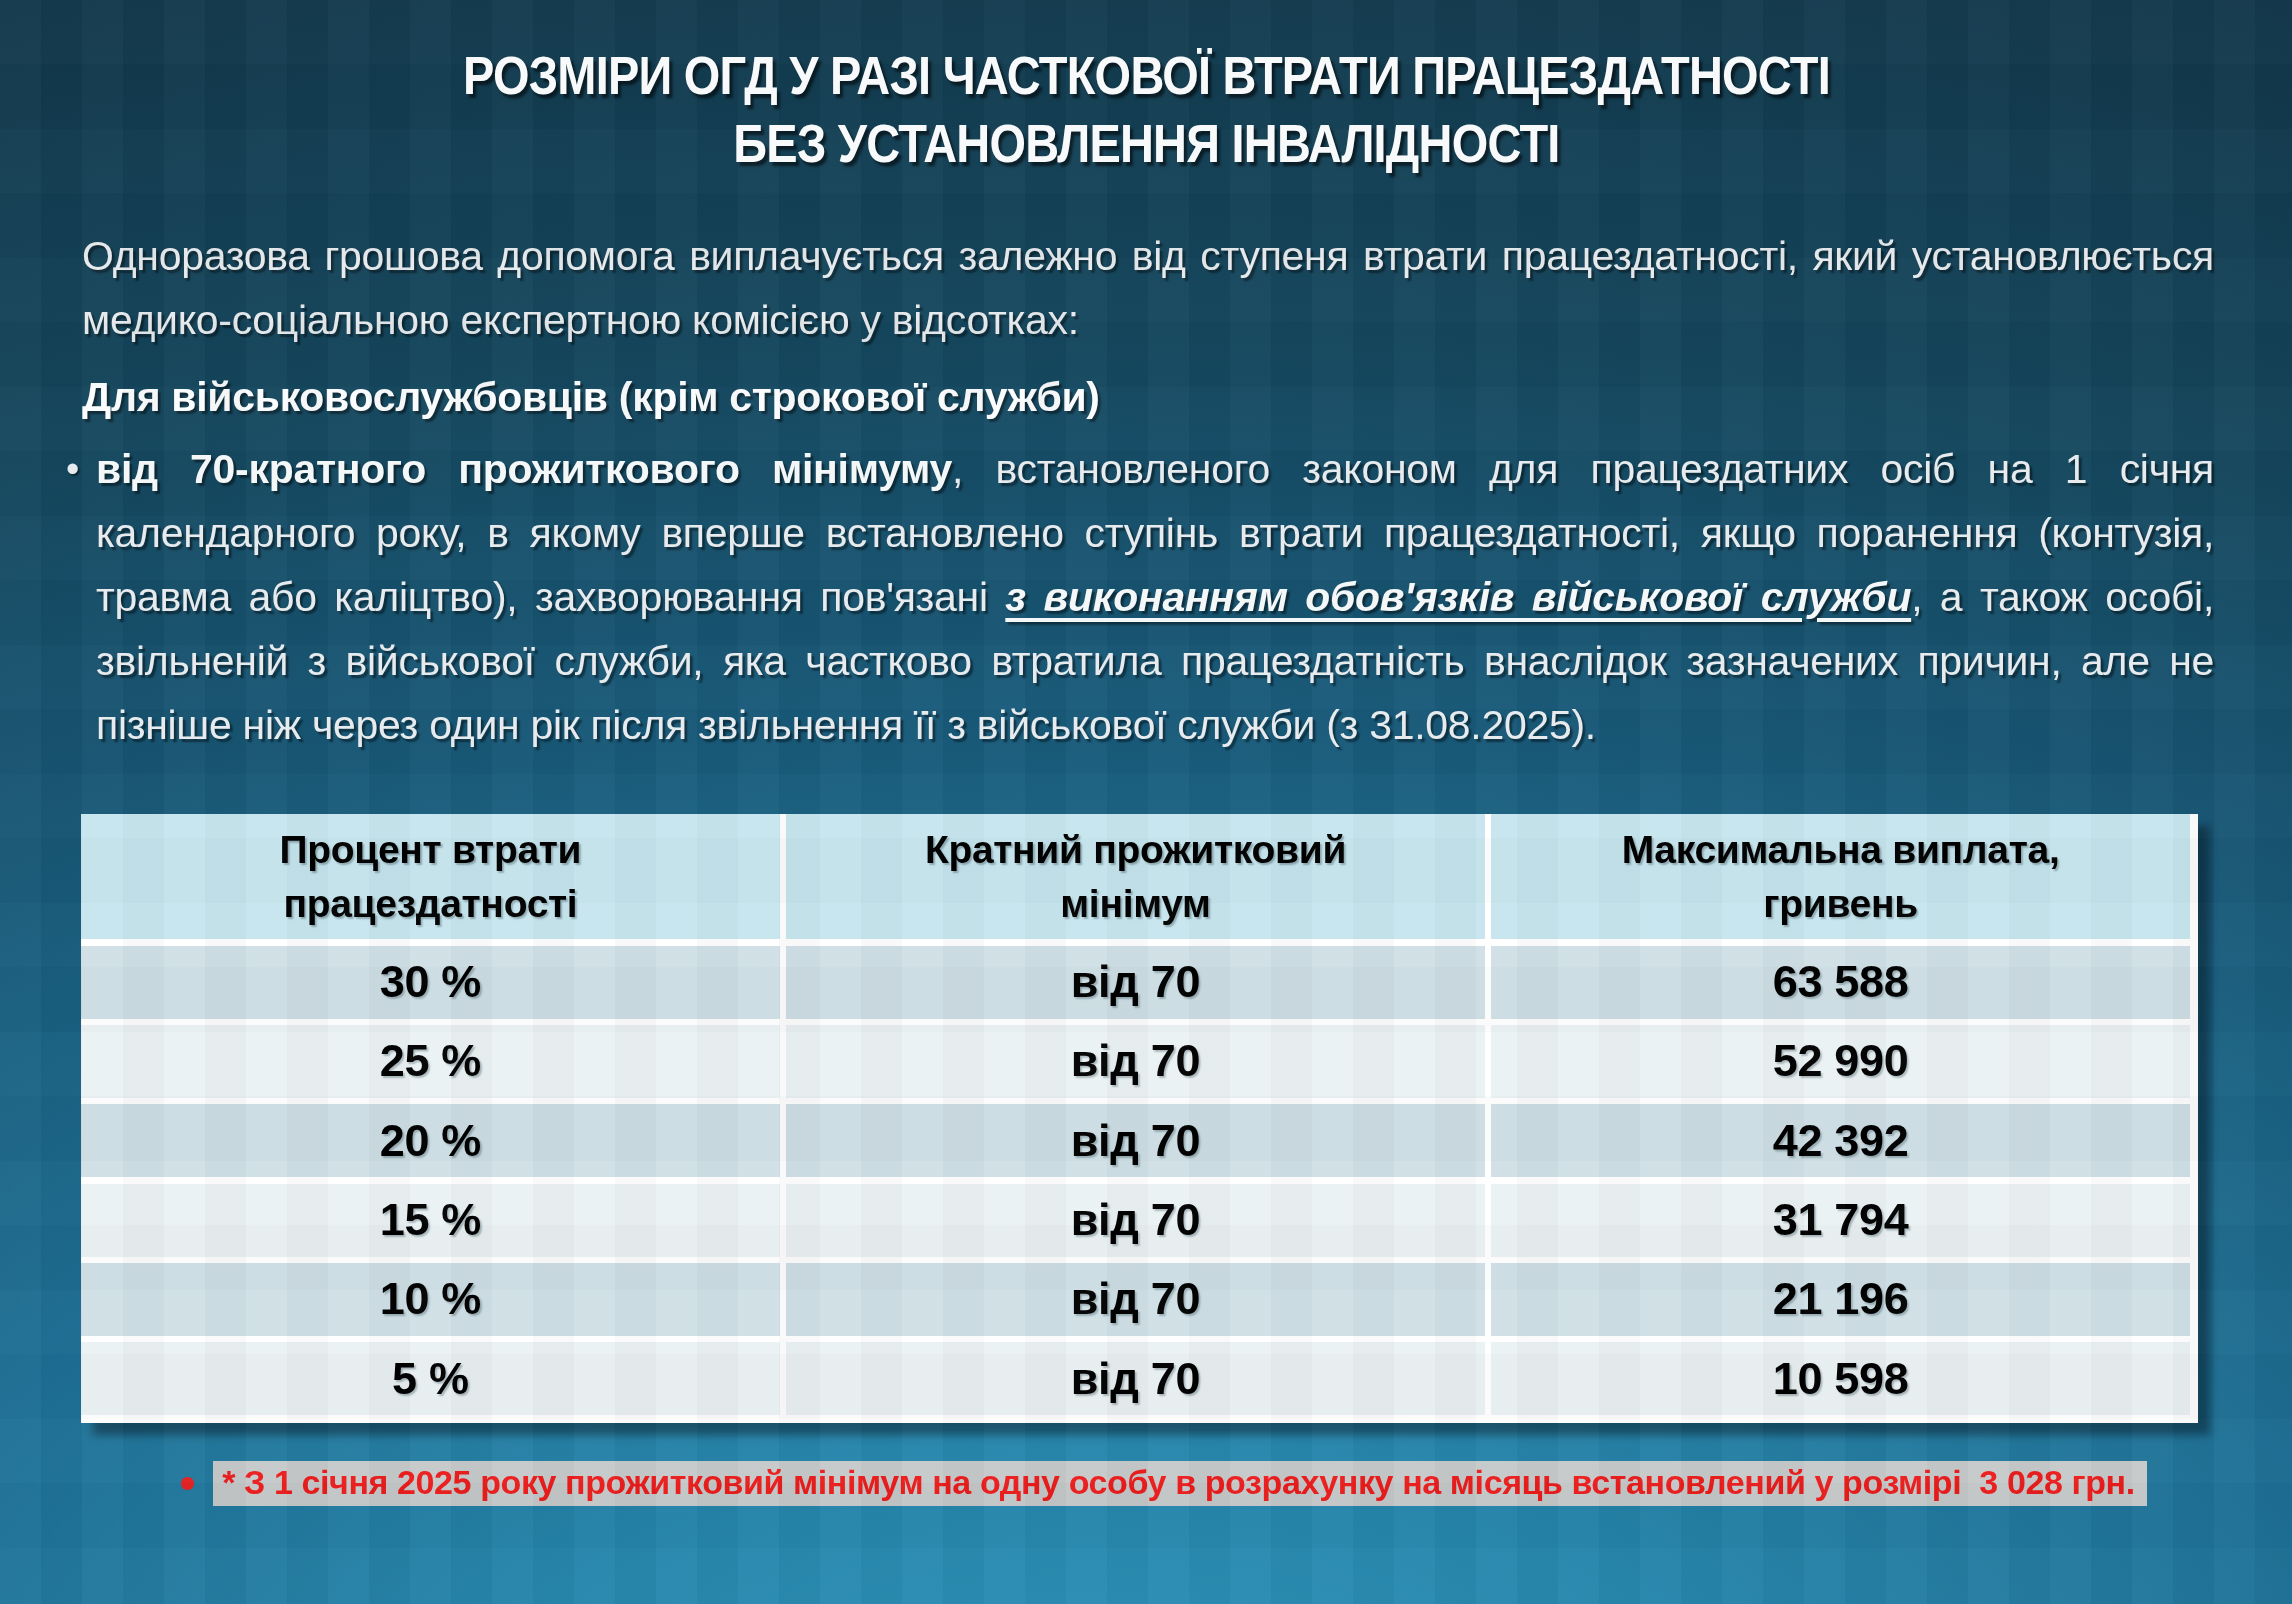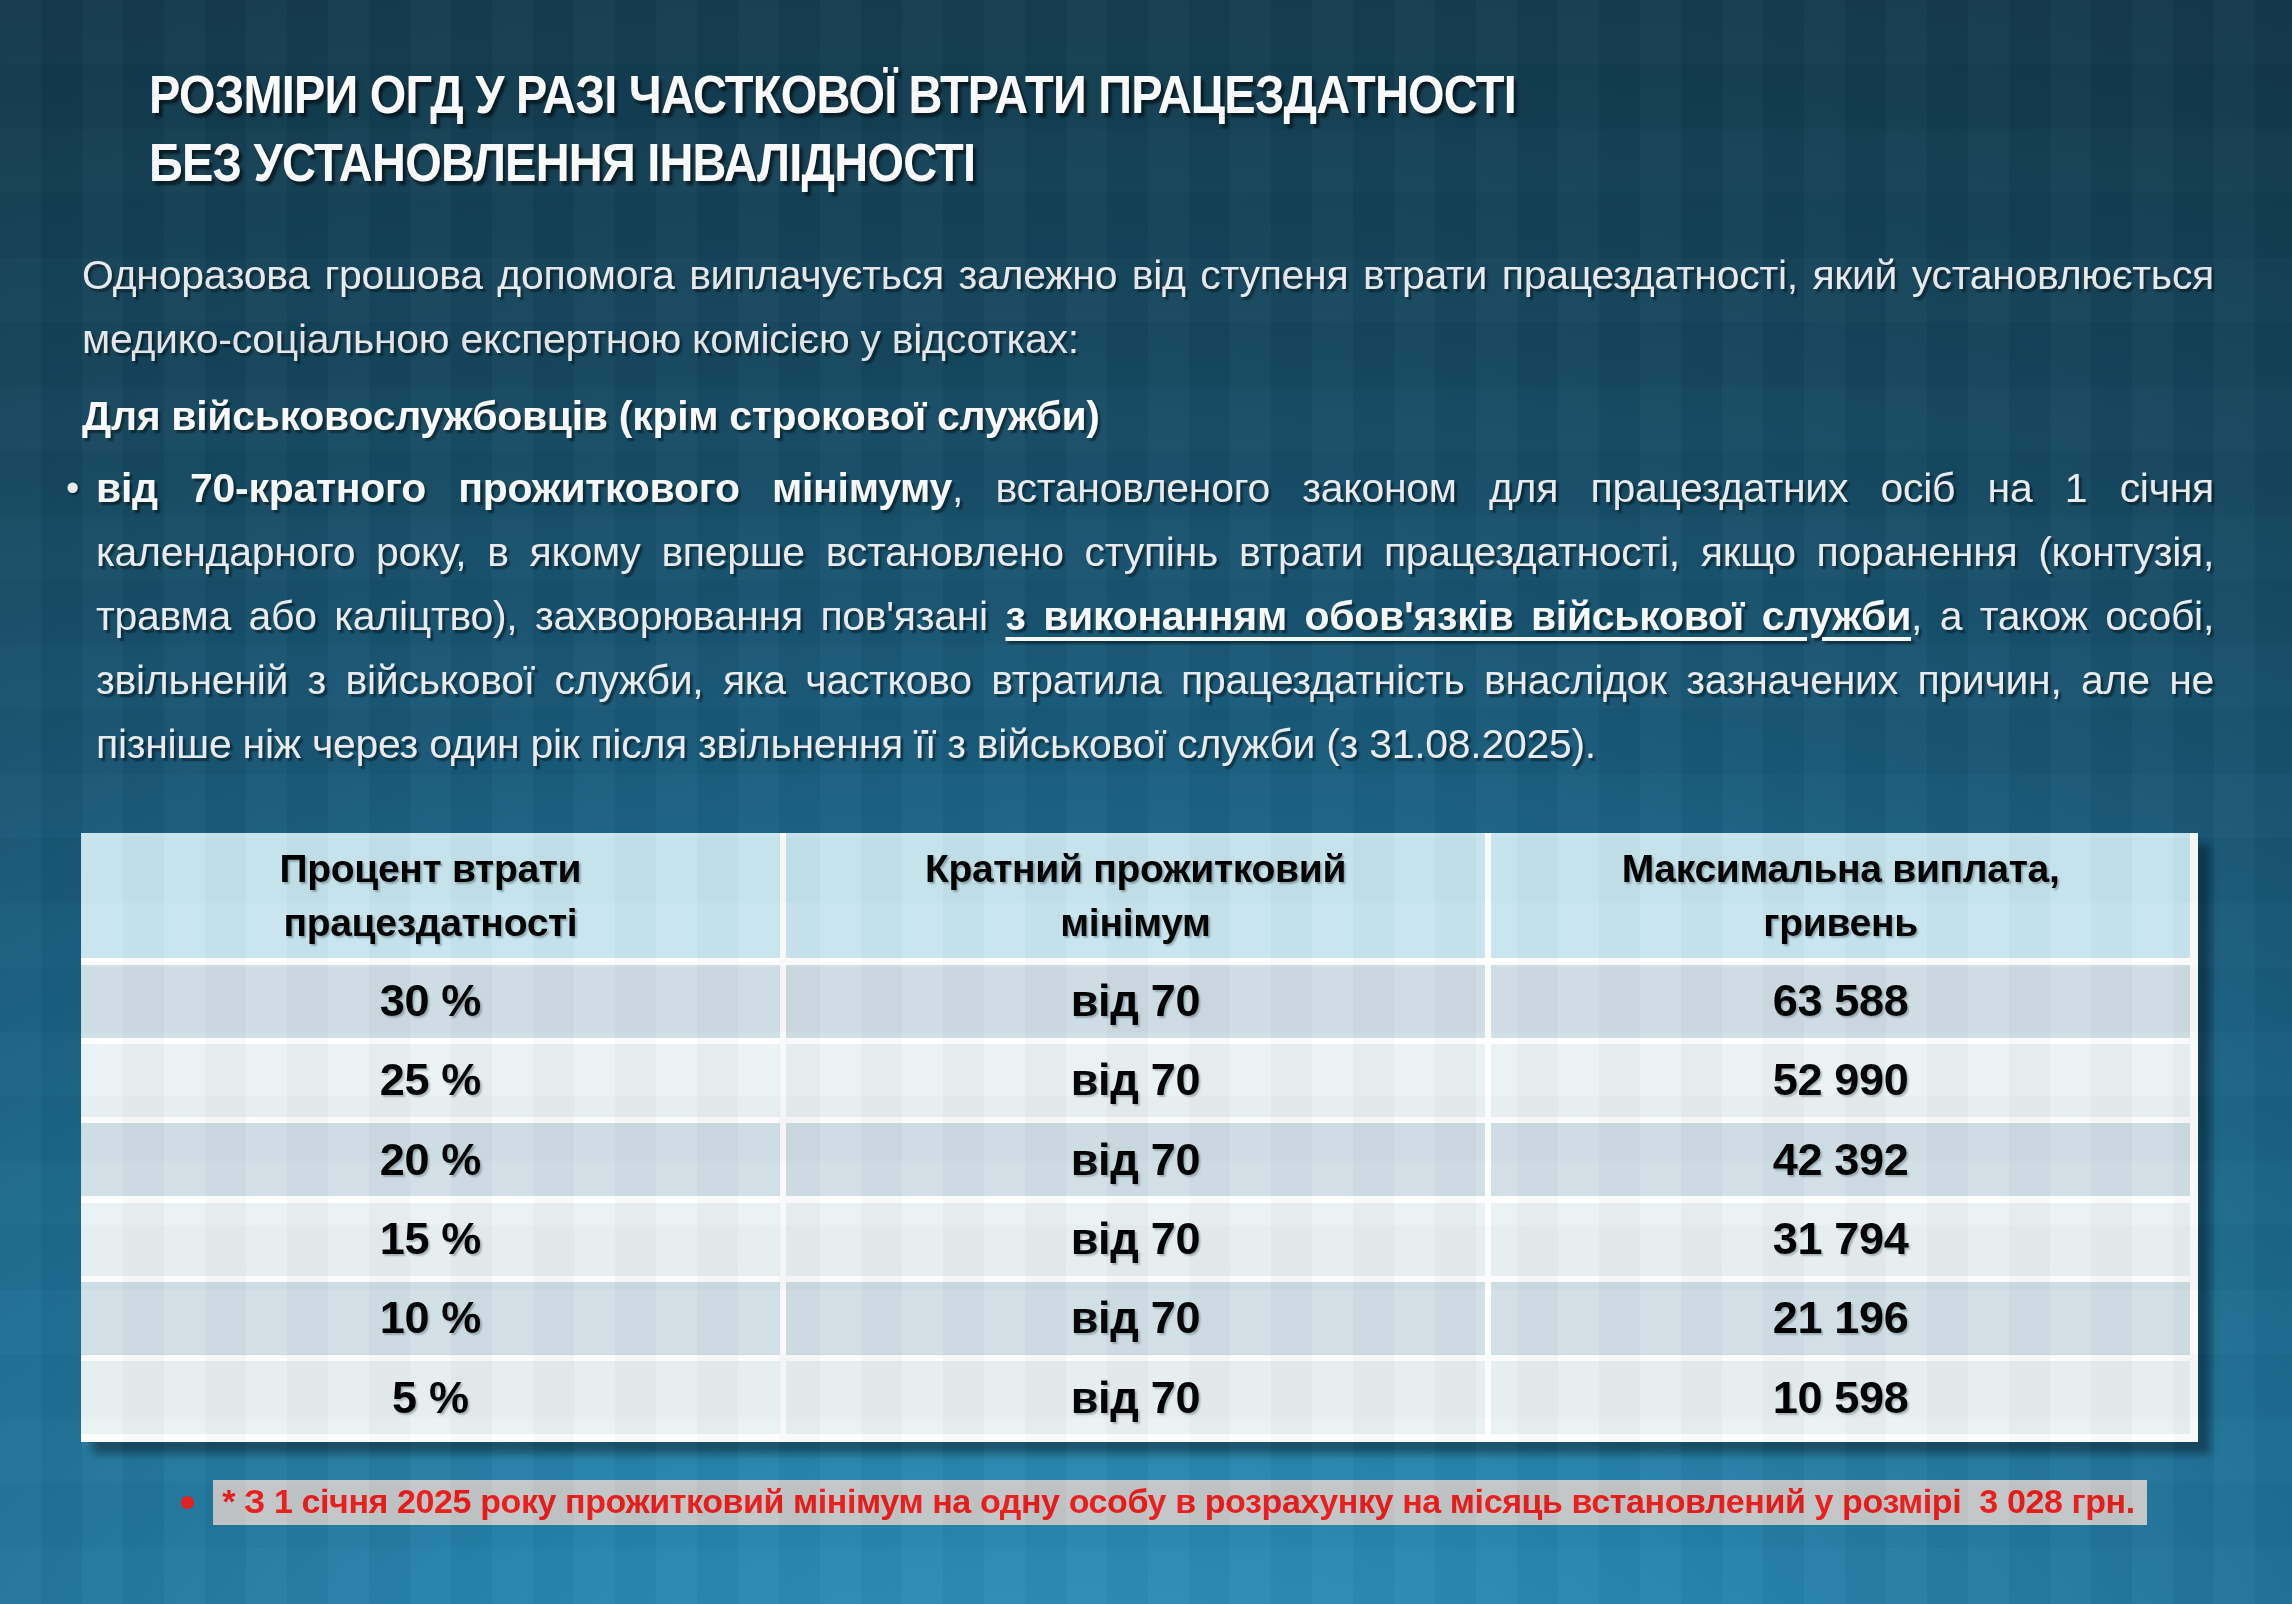--- a/index.html
+++ b/index.html
@@ -14,22 +14,22 @@
         #185a7a 56%, #14485f 74%, #123a4e 92%, #113549 100%);
   }
   
   .slide::before{
     content:"";position:absolute;inset:0;pointer-events:none;
     background:
       repeating-linear-gradient(90deg, rgba(255,255,255,.018) 0 41px, rgba(0,0,0,.022) 41px 82px),
       repeating-linear-gradient(180deg, rgba(255,255,255,.012) 0 64px, rgba(0,0,0,.016) 64px 129px);
   }
   .title{
-    margin:60px 0 0 0;
-    text-align:left;
+    margin:41px 0 0 0;
+    text-align:center;
     color:#f7f9fa;
     font-size:54px;font-weight:bold;
     line-height:68px;letter-spacing:-0.9px;
     text-shadow:3.6px 3.6px 2.7px rgba(0,0,0,.55);
   }
   .title .tline{display:block;transform:scaleX(.87);}
   .intro{
     margin:47px 79px 0 82px;
     color:#e7ebee;
     font-size:41px;line-height:64px;letter-spacing:-0.3px;
@@ -56,20 +56,21 @@
     color:#e7ebee;
     font-size:41px;line-height:64px;letter-spacing:-0.3px;
     text-align:justify;
     text-shadow:2.7px 2.7px 1.8px rgba(0,0,0,.45);
   }
   .bullet-text b{color:#f4f7f8;margin-top:24px;}
   .bullet-text .u{
     text-decoration:underline;
     text-decoration-thickness:3.6px;
     text-underline-offset:7.2px;
+    font-style:italic;
   }
   .table-frame{
     margin:57px 0 0 81px;
     width:2117px;
     background:#ffffff;
     padding:0 8px 8px 0;
     box-sizing:border-box;
     box-shadow:11.6px 11.6px 8px rgba(4,18,26,.45);
   }
   .table-grid{

